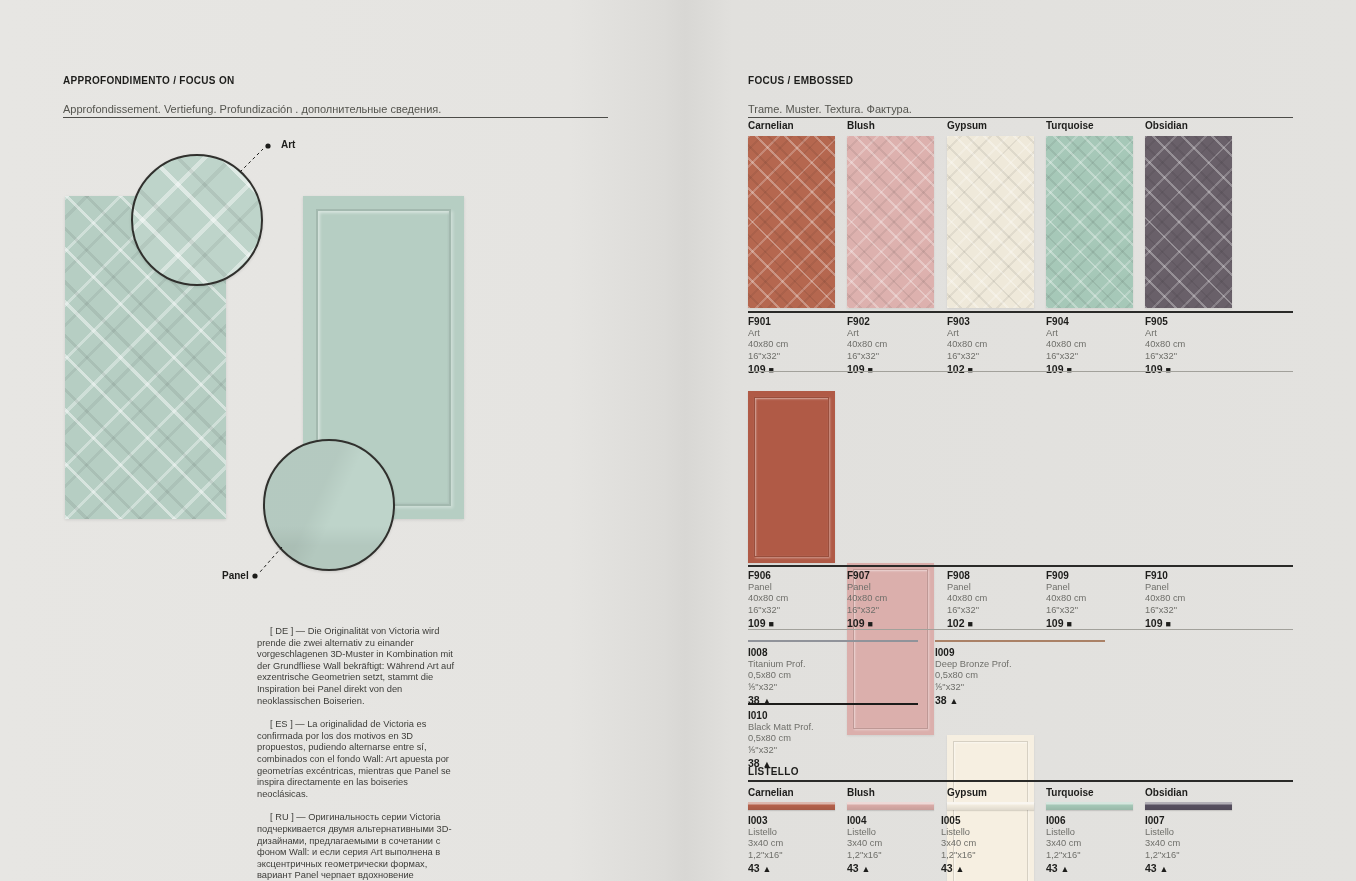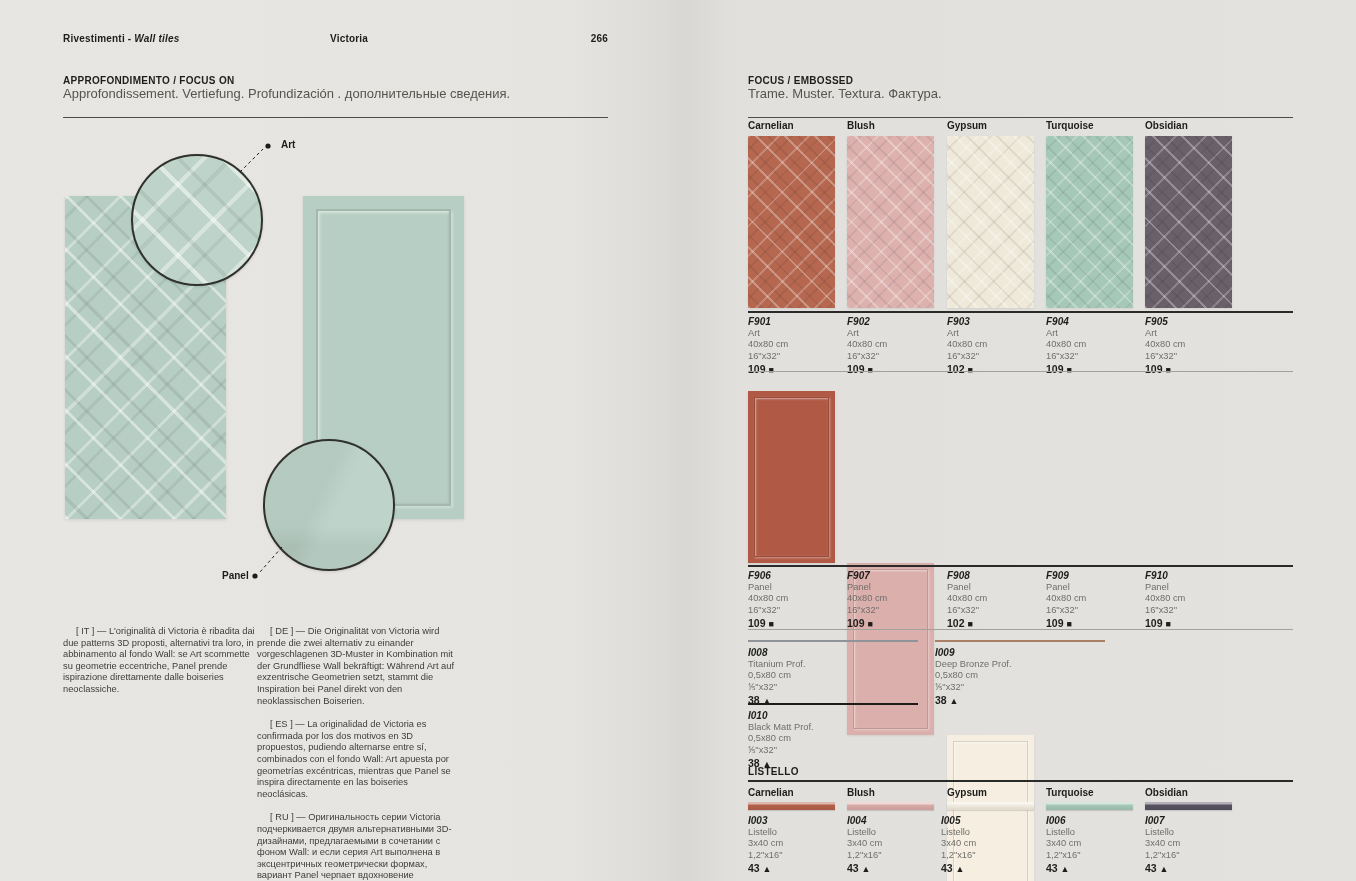--- a/index.html
+++ b/index.html
@@ -11,21 +11,21 @@
   .page{position:absolute;top:0;height:881px;}
   .page-left{left:63px;width:545px;}
   .page-right{left:748px;width:545px;}
   .hdr{position:absolute;top:33px;left:0;width:100%;height:13px;font-size:10px;font-weight:bold;letter-spacing:.2px;}
   .hdr .h-left{position:absolute;left:0;top:0;}
   .hdr .h-center-l{position:absolute;left:267px;top:0;}
   .hdr .h-center-r{position:absolute;left:243px;top:0;}
   .hdr .h-right{position:absolute;right:0;top:0;}
   .ital{font-style:italic;}
   .sec-title{position:absolute;top:75px;left:0;font-size:10px;font-weight:bold;letter-spacing:.3px;}
-  .sec-sub{position:absolute;top:86px;left:0;font-size:13px;color:#55554f;}
+  .sec-sub{position:absolute;top:103px;left:0;font-size:11px;color:#55554f;}
   .rule-head{position:absolute;top:117px;left:0;width:100%;height:1px;background:#4c4c48;}
   .rule-dark{position:absolute;left:0;width:545px;height:2px;background:#2a2a28;}
   .rule-gray{position:absolute;left:0;width:545px;height:1px;background:#a2a19b;}
   
   .tile{position:absolute;width:161px;height:323px;box-shadow:0 1px 3px rgba(0,0,0,.10);}
   .emb-xl{
     background-image:
       repeating-linear-gradient(45deg, rgba(255,255,255,.45) 0 3px, rgba(255,255,255,0) 3px 14px, rgba(0,0,0,.07) 14px 17px, rgba(0,0,0,0) 17px 38px),
       repeating-linear-gradient(135deg, rgba(255,255,255,.35) 0 3px, rgba(255,255,255,0) 3px 14px, rgba(0,0,0,.06) 14px 17px, rgba(0,0,0,0) 17px 38px);
   }
@@ -64,65 +64,59 @@
       repeating-linear-gradient(45deg, rgba(255,255,255,.30) 0 2px, rgba(255,255,255,0) 2px 9px, rgba(0,0,0,.07) 9px 11px, rgba(0,0,0,0) 11px 21px),
       repeating-linear-gradient(135deg, rgba(255,255,255,.22) 0 2px, rgba(255,255,255,0) 2px 9px, rgba(0,0,0,.06) 9px 11px, rgba(0,0,0,0) 11px 21px);
   }
   .smoothframe{position:relative;}
   .smoothframe::after{
     content:"";position:absolute;inset:6px;
     border:1px solid rgba(0,0,0,.13);
     box-shadow:inset 1px 1px 2px rgba(255,255,255,.5), 1px 1px 2px rgba(255,255,255,.4);
   }
   .pcol{position:absolute;top:0;width:96px;}
-  .code{font-size:10px;font-weight:bold;line-height:12px;padding-top:3px;font-style:italic;}
+  .code{font-size:10px;font-weight:bold;line-height:12px;padding-top:3px;}
   .dim{font-size:9.3px;color:#6f6f6a;line-height:11.3px;}
   .price{font-size:10.5px;font-weight:bold;line-height:12px;margin-top:1px;}
   .sym{font-size:9px;}
   
   .prof{position:absolute;width:187px;}
   .prule{width:170px;height:2px;margin-bottom:2px;}
   
   .listello-title{position:absolute;left:0;font-size:10px;font-weight:bold;letter-spacing:.3px;}
   .strip{position:absolute;top:0;width:87px;height:8px;
     background-image:linear-gradient(180deg, rgba(255,255,255,.55) 0 2px, rgba(255,255,255,0) 3px, rgba(0,0,0,.08) 100%);
     box-shadow:0 1px 1px rgba(0,0,0,.12);}
 </style>
 </head>
 <body>
 
 <div class="spread">
 
   <div class="page page-left">
-    <div class="hdr">
-      <span class="h-left"><span>Rivestimenti - </span><span class="ital">Wall tiles</span></span>
-      <span class="h-center-l">Victoria</span>
-      <span class="h-right">266</span>
-    </div>
 
     <div class="sec-title">APPROFONDIMENTO / FOCUS ON</div>
     <div class="sec-sub">Approfondissement. Vertiefung. Profundización . дополнительные сведения.</div>
     <div class="rule-head"></div>
 
     <div class="tile emb-xl" style="left: 2px; top: 196px; background-color: rgb(182, 206, 195);"></div>
     <div class="tile panelframe" style="left: 240px; top: 196px; background-color: rgb(182, 206, 195);"></div>
     <div class="circle circle-emb" style="left: 68px; top: 154px; background-color: rgb(190, 212, 202);"></div>
     <div class="circle circle-plain" style="left: 200px; top: 439px; background-color: rgb(190, 212, 202);"></div>
 
     <svg class="fig-svg" width="545" height="620">
       <line x1="177" y1="172" x2="200" y2="149" stroke="#1c1c1a" stroke-width="1" stroke-dasharray="3,3"></line>
       <circle cx="205" cy="146" r="2.6" fill="#1c1c1a"></circle>
       <line x1="219" y1="547" x2="197" y2="572" stroke="#1c1c1a" stroke-width="1" stroke-dasharray="3,3"></line>
       <circle cx="192" cy="576" r="2.6" fill="#1c1c1a"></circle>
     </svg>
     <div class="fig-label" style="left:218px;top:139px;">Art</div>
     <div class="fig-label" style="left:159px;top:570px;">Panel</div>
 
     <div class="paras paras-c1">
-      <p class="para">[ IT ] — L'originalità di Victoria è ribadita dai due patterns 3D proposti, alternativi tra loro, in abbinamento al fondo Wall: se Art scommette su geometrie eccentriche, Panel prende ispirazione direttamente dalle boiseries neoclassiche.</p>
     </div>
     <div class="paras paras-c2">
       <p class="para">[ DE ] — Die Originalität von Victoria wird prende die zwei alternativ zu einander vorgeschlagenen 3D-Muster in Kombination mit der Grundfliese Wall bekräftigt: Während Art auf exzentrische Geometrien setzt, stammt die Inspiration bei Panel direkt von den neoklassischen Boiserien.</p>
       <p class="para">[ ES ] — La originalidad de Victoria es confirmada por los dos motivos en 3D propuestos, pudiendo alternarse entre sí, combinados con el fondo Wall: Art apuesta por geometrías excéntricas, mientras que Panel se inspira directamente en las boiseries neoclásicas.</p>
       <p class="para">[ RU ] — Оригинальность серии Victoria подчеркивается двумя альтернативными 3D-дизайнами, предлагаемыми в сочетании с фоном Wall: и если серия Art выполнена в эксцентричных геометрически формах, вариант Panel черпает вдохновение непосредственно в неоклассическом стилей деревянных панелей.</p>
     </div>
   </div>
 
   <div class="page page-right">
 

